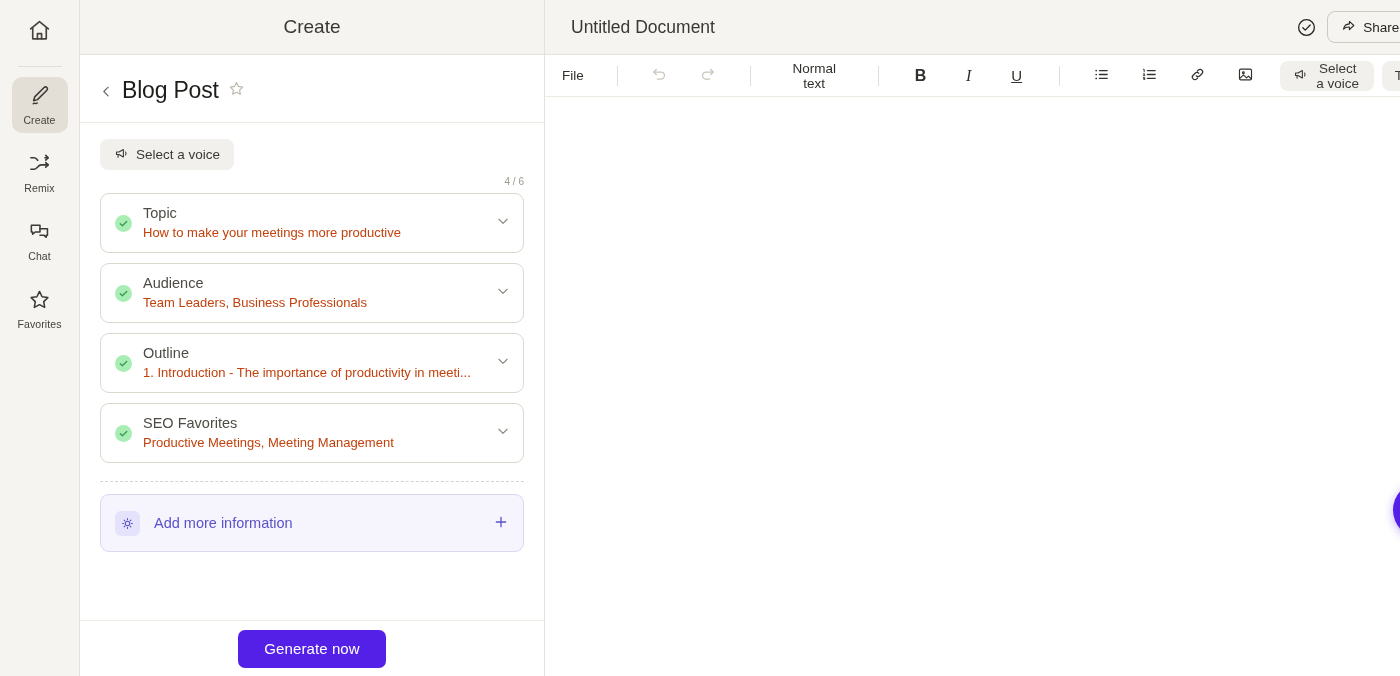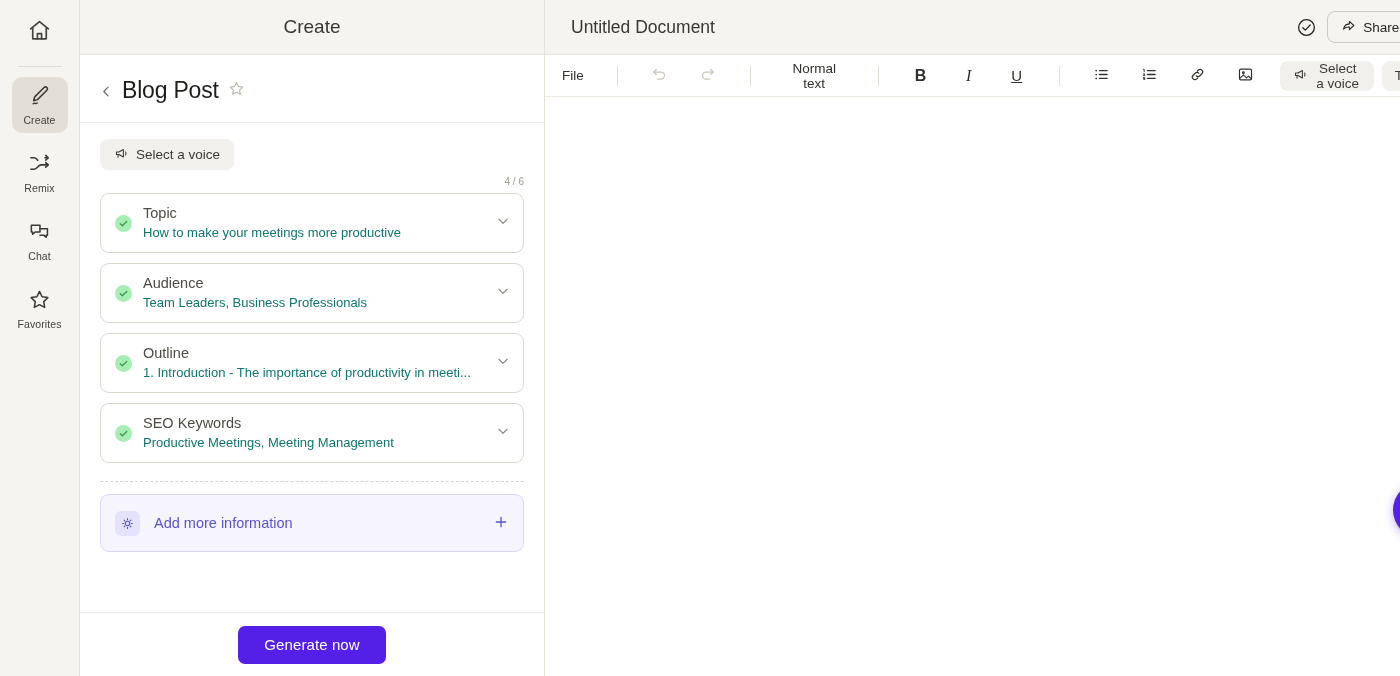--- a/index.html
+++ b/index.html
@@ -84,42 +84,42 @@
   }
   .check {
     width: 17px; height: 17px; border-radius: 50%;
     background: #A8EEB4; flex: 0 0 17px;
     display: flex; align-items: center; justify-content: center;
     margin-right: 11px;
   }
   .card-txt { flex: 1 1 auto; min-width: 0; }
   .card-title { font-size: 14.5px; color: #4E4B45; line-height: 17px; }
   .card-sub {
-    font-size: 13px; color: #0f766e; line-height: 17px; margin-top: 2px;
+    font-size: 13px; color: #c2410c; line-height: 17px; margin-top: 2px;
     white-space: nowrap; overflow: hidden; text-overflow: ellipsis; max-width: 348px;
   }
   .card-chev { color: #8D8980; flex: 0 0 14px; margin-left: 8px; }
 
   .dashed { margin: 18px 20px 12px 20px; border-top: 1px dashed #D8D3CA; }
 
   .addmore {
     margin: 0 20px; border: 1px solid #DAD6F2; border-radius: 9px;
     background: #F6F5FE; height: 58px;
     display: flex; align-items: center; padding: 16px 14px;
   }
   .bulb-box {
     width: 25px; height: 25px; border-radius: 6px; background: #E5E2FB;
     display: flex; align-items: center; justify-content: center;
     flex: 0 0 25px; margin-right: 14px;
   }
   .addmore-label { flex: 1 1 auto; font-size: 14.5px; color: #5A52C8; }
   .plus { color: #5A52C8; font-size: 19px; line-height: 1; }
 
   .footer {
-    position: absolute; left: 0; right: 0; bottom: 0; height: 64px;
+    position: absolute; left: 0; right: 0; bottom: 0; height: 56px;
     background: #FFFFFF; border-top: 1px solid #EFECE6;
     display: flex; align-items: center; justify-content: center;
   }
   .gen-btn {
     background: #5420E8; color: #fff; border: none; border-radius: 7px;
     height: 38px; padding: 0 26px; font-size: 15px;
     font-family: "Liberation Sans", sans-serif; cursor: pointer;
     letter-spacing: .1px;
   }
 
@@ -329,21 +329,21 @@
           </span>
         </div>
 
         <div class="card">
           <span class="check">
             <svg width="11" height="11" viewBox="0 0 24 24" fill="none" stroke="#3E9B55" stroke-width="3" stroke-linecap="round" stroke-linejoin="round">
                 <path d="m5 12.5 4.5 4.5L19 7.5"></path>
               </svg>
           </span>
           <span class="card-txt">
-            <span class="card-title" style="display:block">SEO Keywords</span>
+            <span class="card-title" style="display:block">SEO Favorites</span>
             <span class="card-sub" style="display:block">Productive Meetings, Meeting Management</span>
           </span>
           <span class="card-chev">
             <svg width="14" height="14" viewBox="0 0 24 24" fill="none" stroke="#8D8980" stroke-width="2" stroke-linecap="round" stroke-linejoin="round">
                 <path d="m5 9 7 7 7-7"></path>
               </svg>
           </span>
         </div>
 
       </div>

